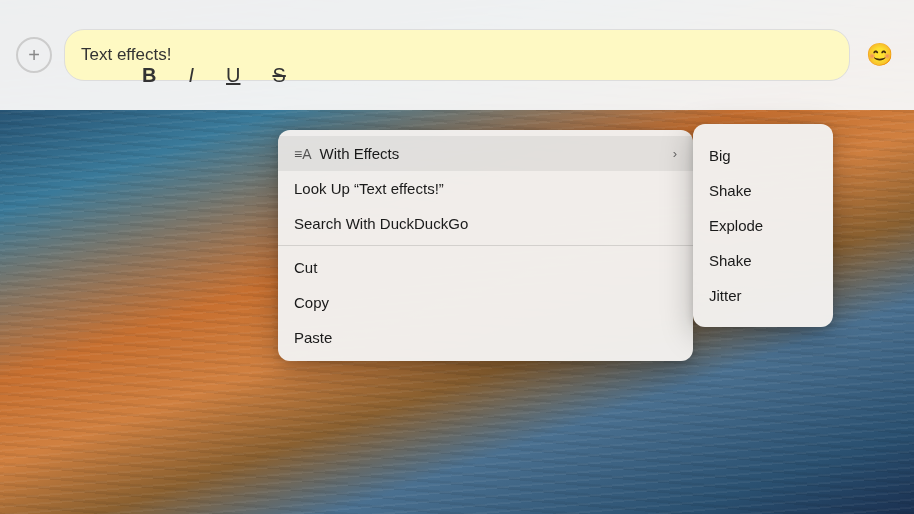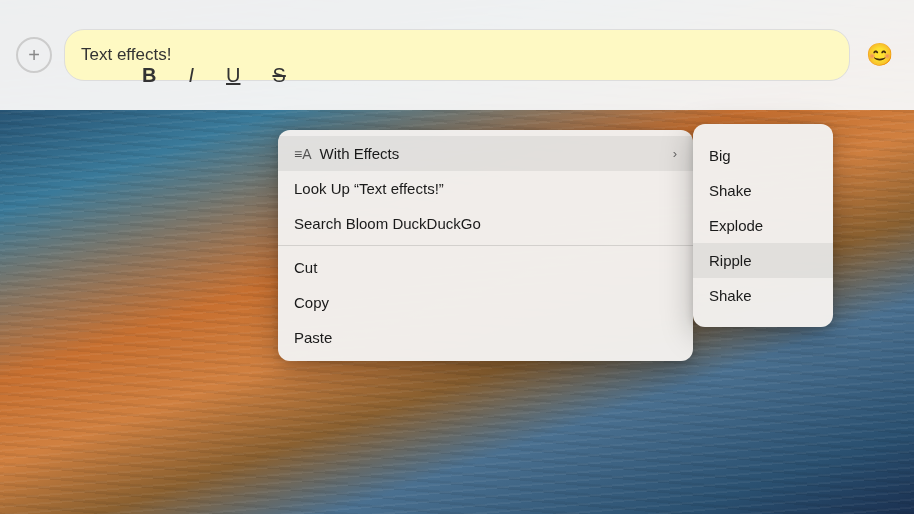--- a/index.html
+++ b/index.html
@@ -251,36 +251,36 @@
       <span class="text-effects-icon">≡A</span>
       <span>With Effects</span>
     </div>
     <span class="chevron-right">›</span>
   </div>
 
   <div class="menu-item">
     <span>Look Up “Text effects!”</span>
   </div>
   <div class="menu-item">
-    <span>Search Bloom DuckDuckGo</span>
+    <span>Search With DuckDuckGo</span>
   </div>
 
   <div class="menu-divider"></div>
 
   <div class="menu-item">
     <span>Cut</span>
   </div>
   <div class="menu-item">
     <span>Copy</span>
   </div>
   <div class="menu-item">
     <span>Paste</span>
   </div>
 
   <div class="submenu">
     <div class="submenu-item">Big</div>
     <div class="submenu-item">Shake</div>
     <div class="submenu-item">Explode</div>
-    <div class="submenu-item selected">Ripple</div>
     <div class="submenu-item">Shake</div>
+    <div class="submenu-item">Jitter</div>
   </div>
 
 </div>
 
 </body></html>

